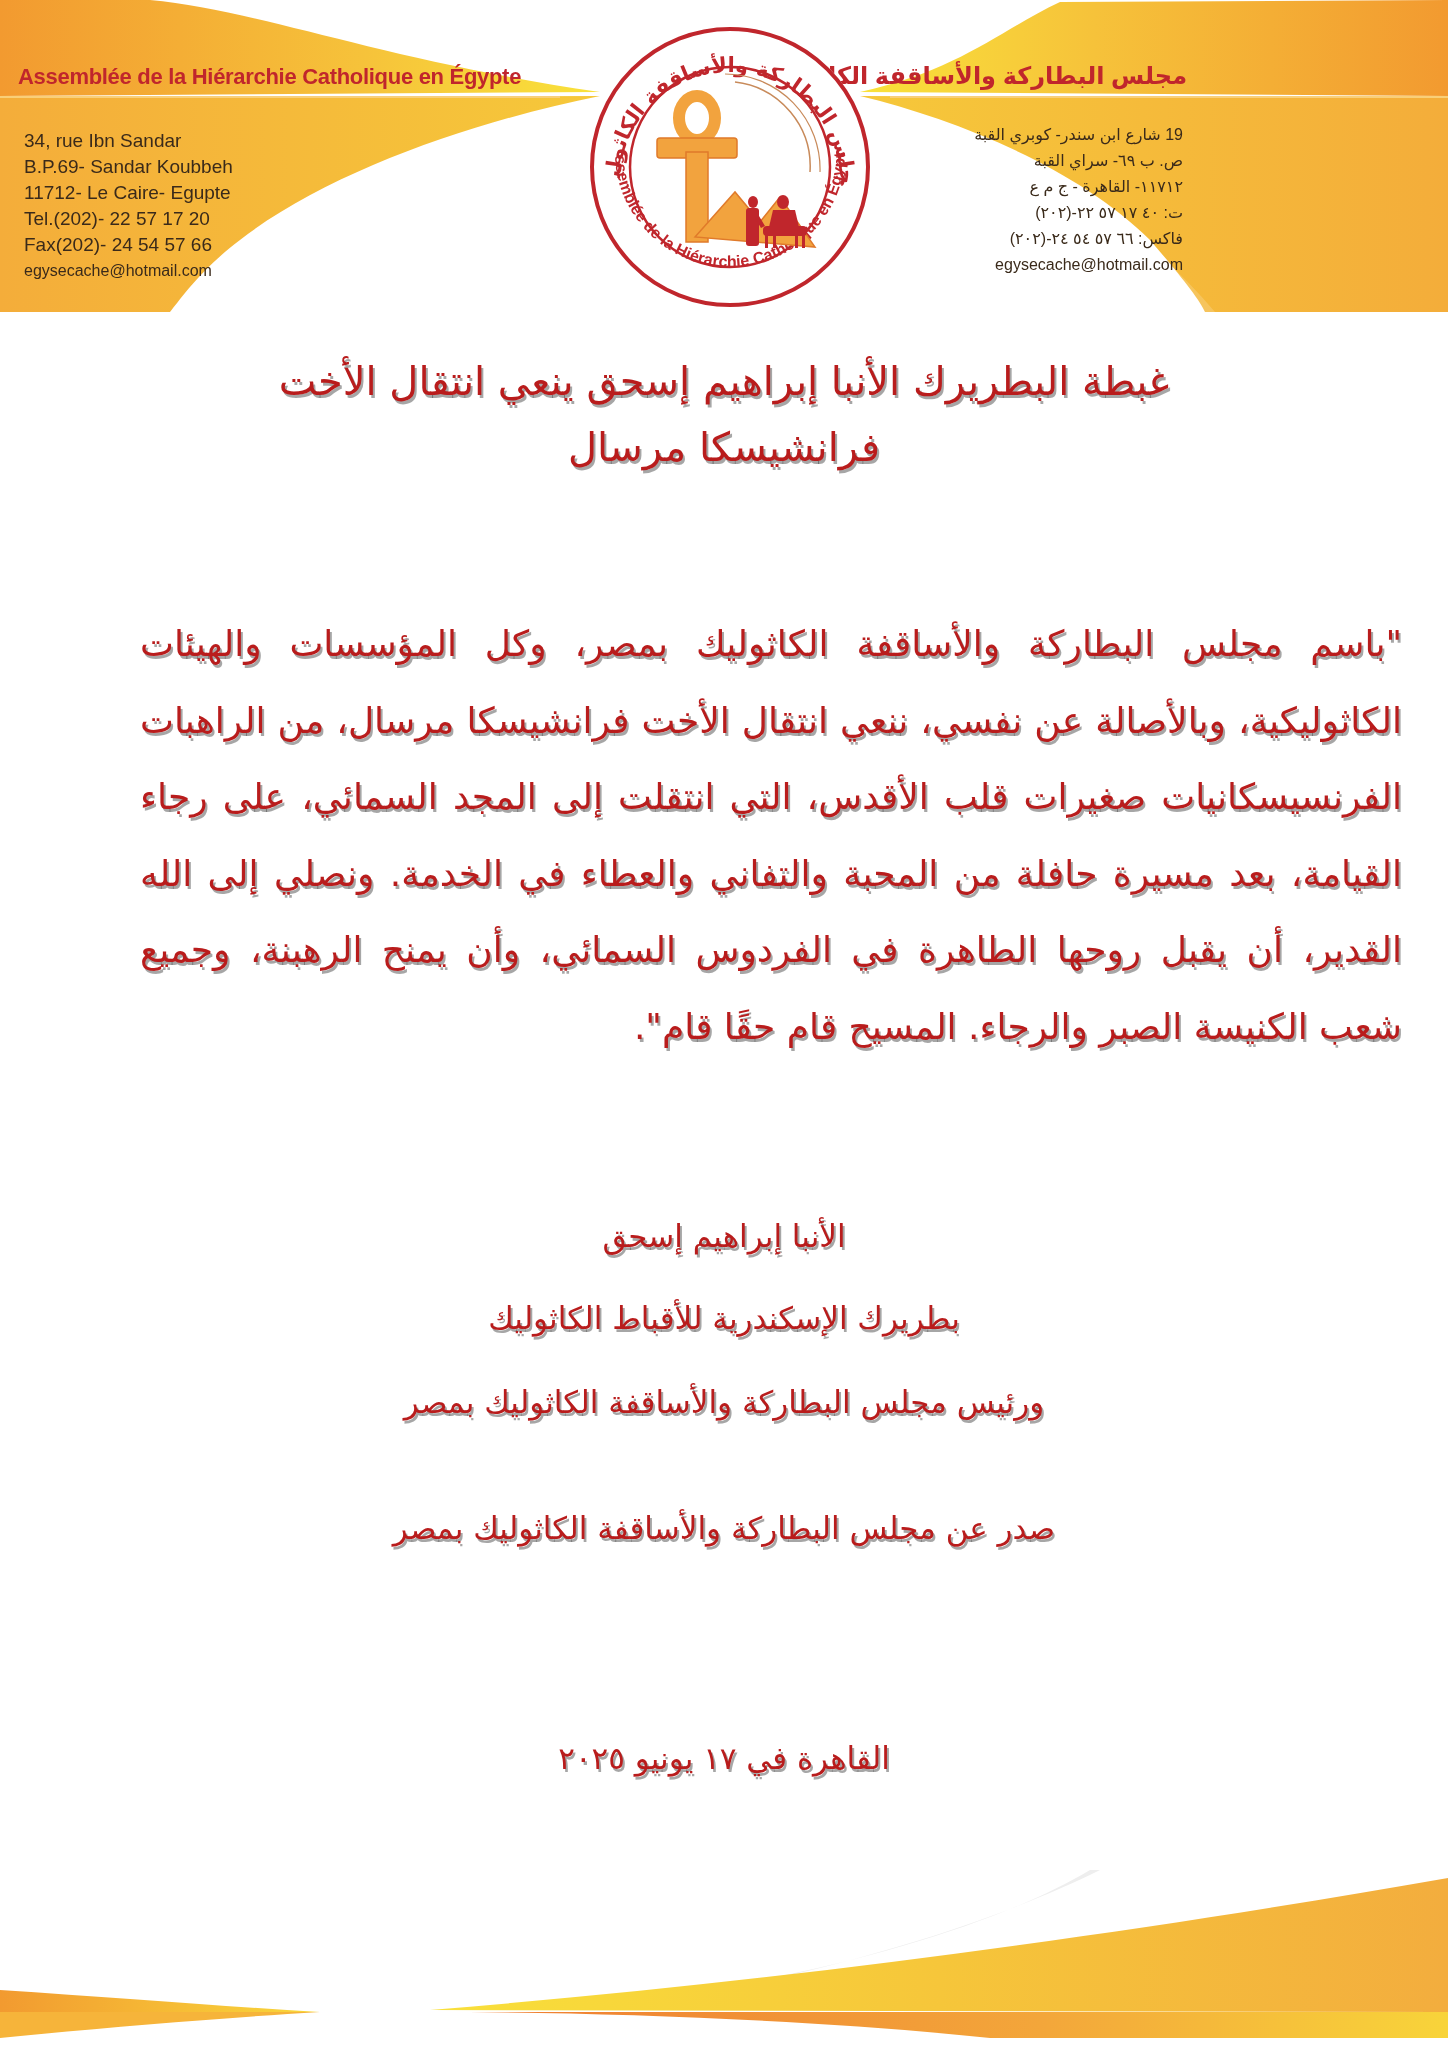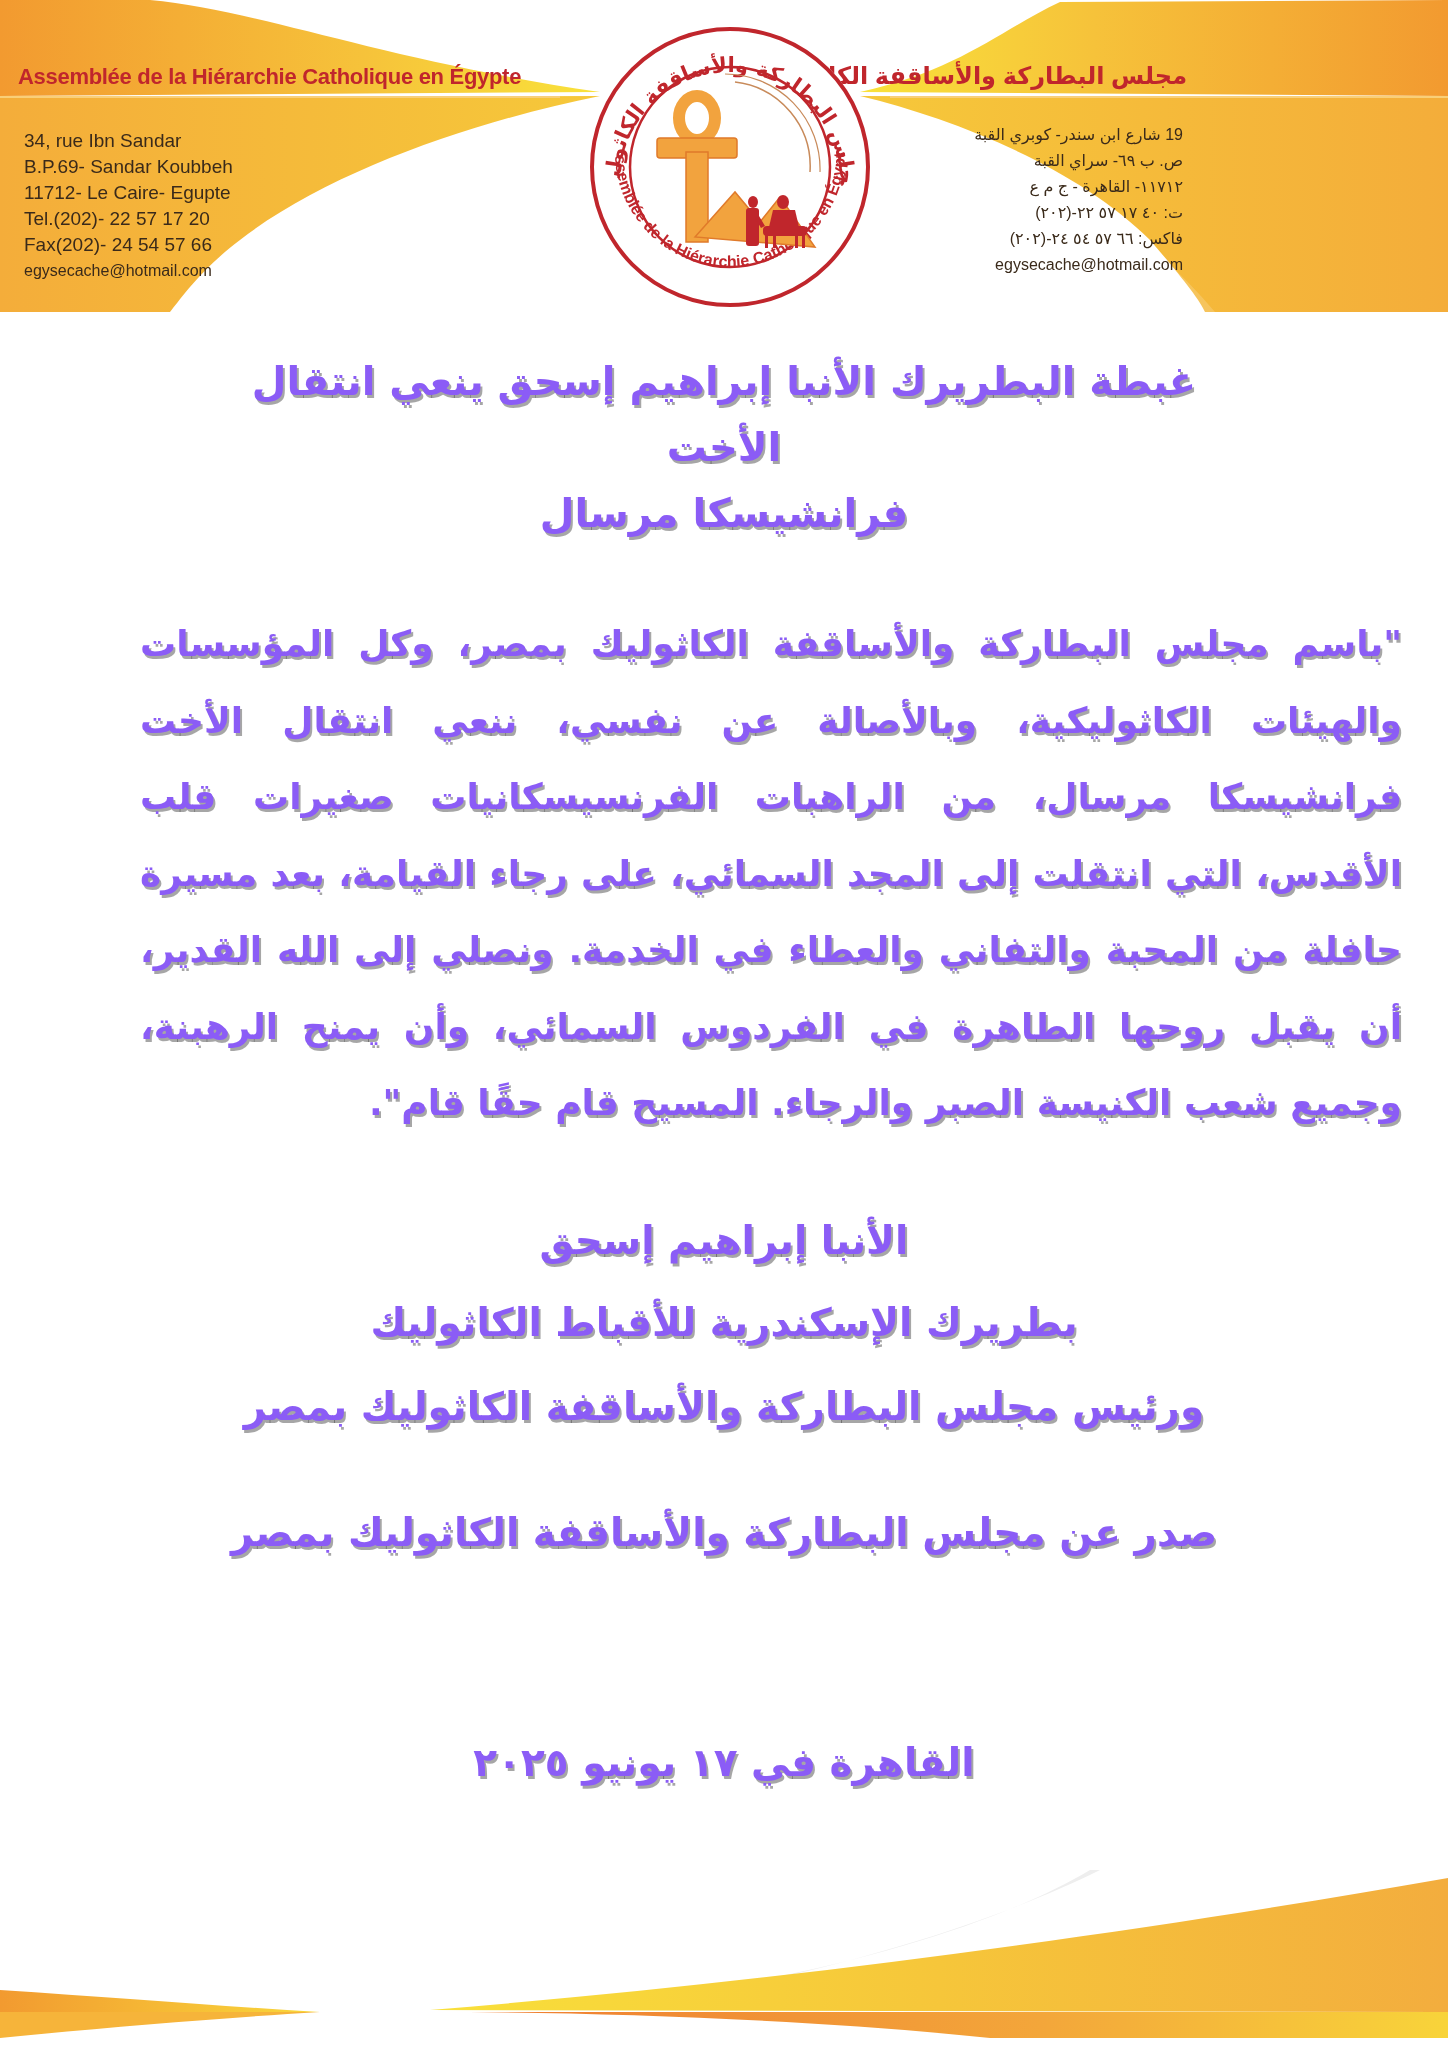--- a/index.html
+++ b/index.html
@@ -29,35 +29,35 @@
     font-size: 16px; line-height: 26px; color: #3a2a1a;
   }
   .addr-ar .email { direction: ltr; font-size: 16px; }
   .addr-line { display: block; }
 
   .seal { position: absolute; left: 585px; top: 22px; width: 290px; height: 290px; }
 
   
   .doc { position: absolute; left: 0; top: 0; width: 1448px; }
   .ar-bold {
-    direction: rtl; font-weight: bold; color: #8b5cf6;
+    direction: rtl; font-weight: normal; color: #b91c1c;
     text-shadow: 2px 3px 0 rgba(0,0,0,0.35);
     font-family: "DejaVu Sans", "Liberation Sans", sans-serif;
   }
   .title {
     position: absolute; left: 200px; width: 1048px; top: 348px;
     text-align: center; font-size: 40px; line-height: 66px;
   }
   .para {
     position: absolute; left: 140px; width: 1262px; top: 606px;
     font-size: 36px; line-height: 76.5px; text-align: justify; text-align-last: right;
   }
   .sig {
     position: absolute; left: 200px; width: 1048px; text-align: center;
-    font-size: 39px;
+    font-size: 31px;
   }
   .footer-bg { position: absolute; left: 0; top: 1860px; }
 </style>
 </head>
 <body>
 
 <div class="header">
   <svg class="bg" width="1448" height="320" viewBox="0 0 1448 320">
     <defs>
       <linearGradient id="gL" x1="0" y1="0" x2="1" y2="0">

